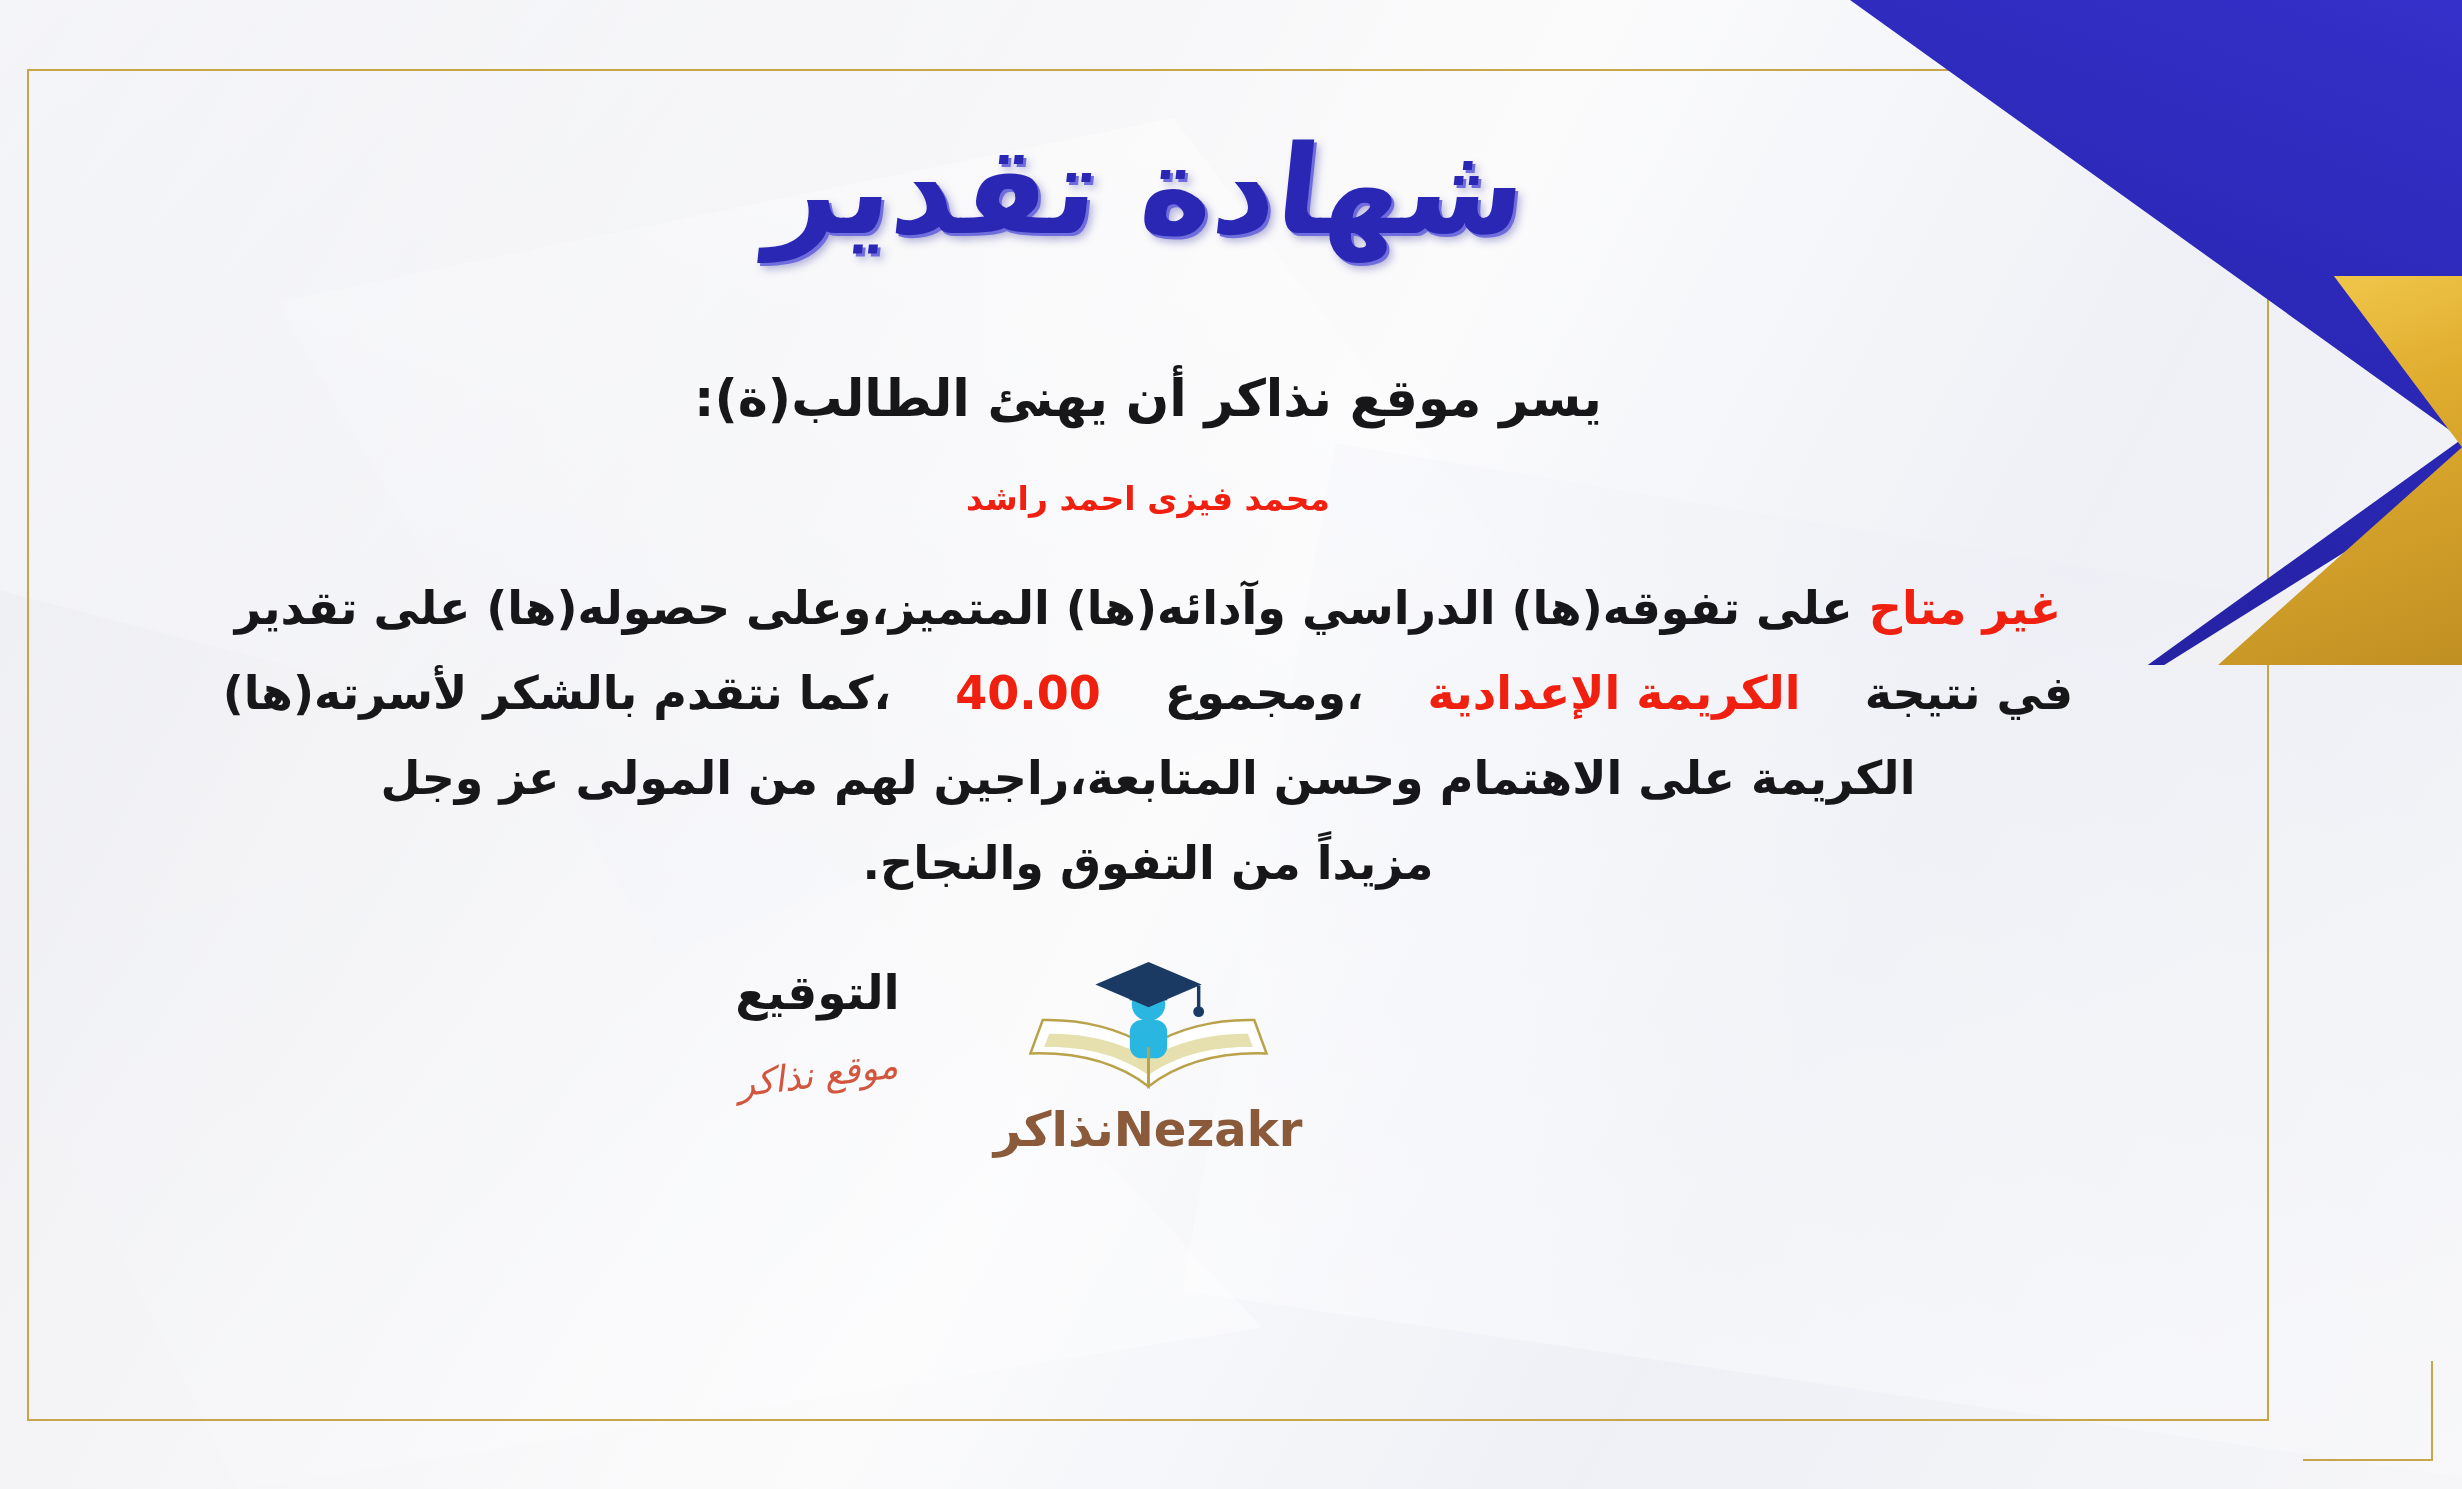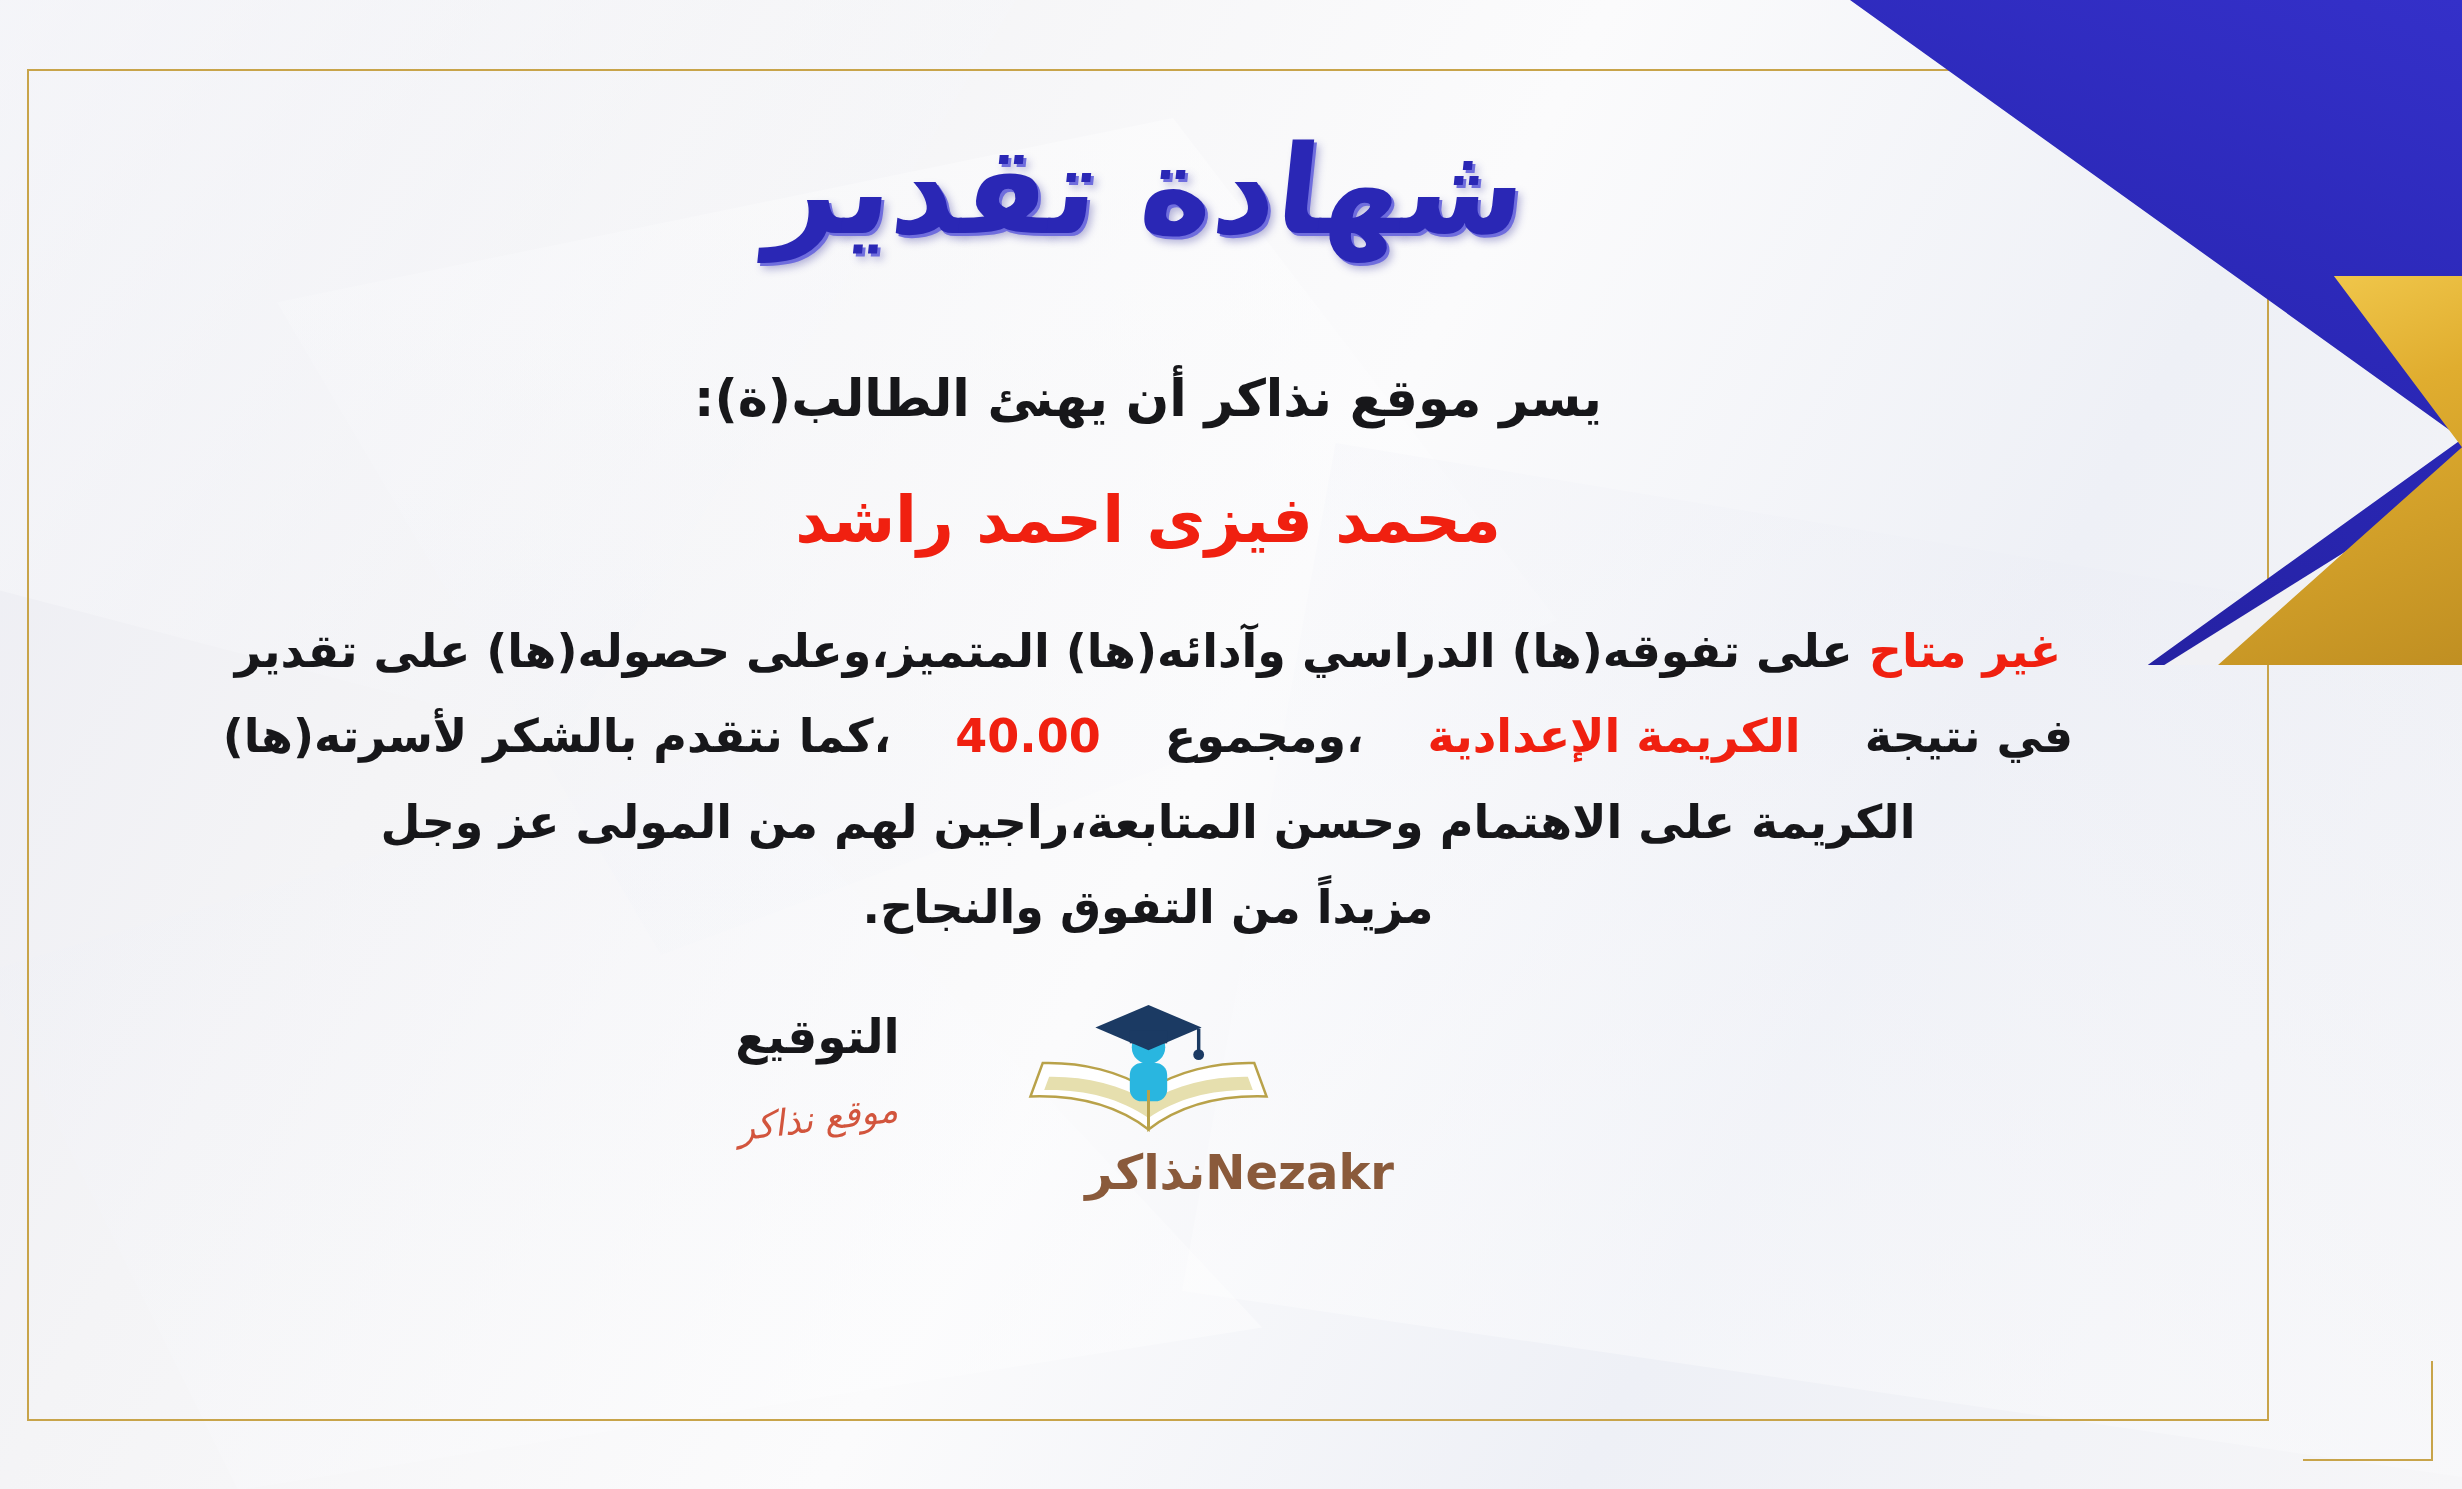--- a/index.html
+++ b/index.html
@@ -136,21 +136,21 @@
   .intro {
     margin-top: 94px;
     font-size: 51px;
     color: #17171a;
     font-weight: 600;
     line-height: 1.5;
   }
 
   .student-name {
     margin-top: 38px;
-    font-size: 64px;
+    font-size: 33px;
     font-weight: bold;
     color: #f02010;
     line-height: 1.4;
   }
 
   .body-text {
     margin-top: 44px;
     width: 2068px;
     font-size: 46px;
     font-weight: 600;
@@ -199,21 +199,21 @@
     transform: rotate(-7deg);
   }
 
   
   .logo-block {
     position: absolute;
     left: 50%;
     transform: translateX(-50%);
     top: -19.7px;
     width: 492px;
-    text-align: right;
+    text-align: center;
   }
   .logo-mark {
     width: 305px;
     height: 148px;
     margin: 0 auto;
     position: relative;
   }
   .logo-text {
     margin-top: 6.9px;
     font-size: 48px;

